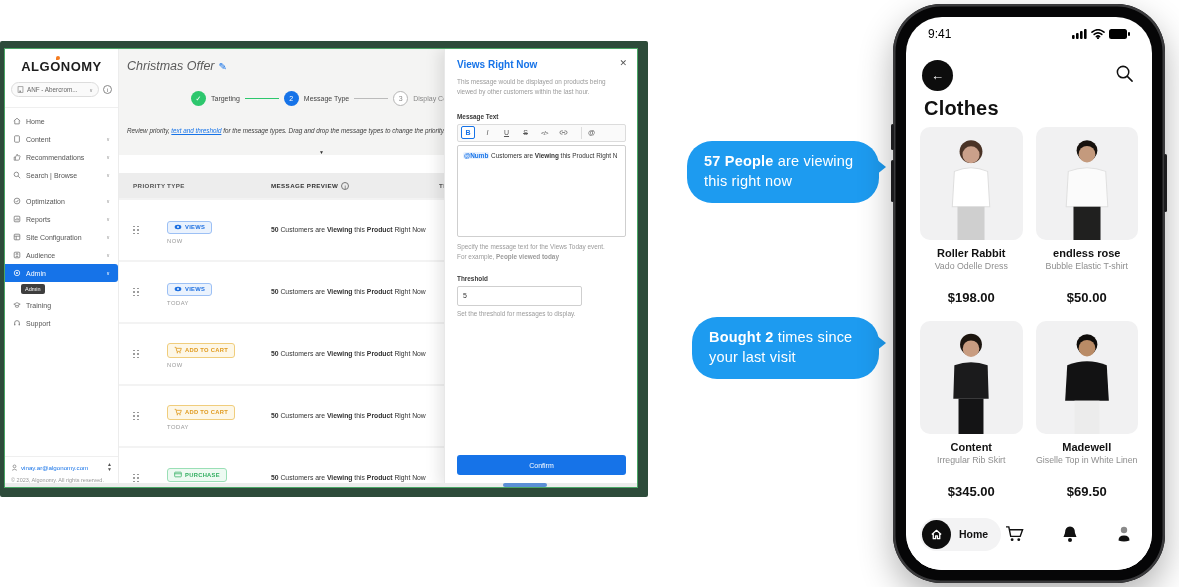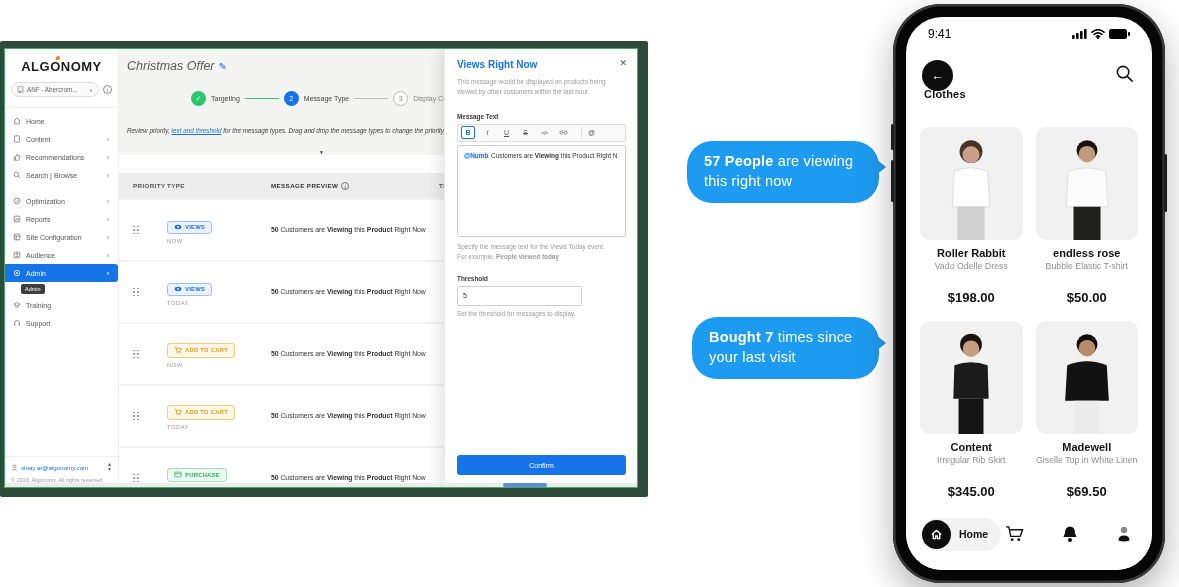--- a/index.html
+++ b/index.html
@@ -102,21 +102,21 @@
   
   .phone { position:absolute; left:893px; top:4px; width:272px; height:579px; background:#060607; border-radius:48px; box-shadow:inset 0 0 0 2.5px #3a3a3c, 0 14px 34px rgba(0,0,0,.30); }
   .side-btn { position:absolute; background:#1c1c1e; border-radius:2px; }
   .screen { position:absolute; left:13px; top:13px; right:13px; bottom:13px; background:#fff; border-radius:36px; overflow:hidden; }
   .statusbar { position:absolute; left:0; right:0; top:8px; height:18px; display:flex; align-items:center; padding:0 22px; }
   .sb-time { font-size:12px; font-weight:normal; color:#000; }
   .sb-icons { margin-left:auto; display:flex; align-items:center; gap:4px; }
   .app-head { position:absolute; left:16px; right:18px; top:42px; height:32px; display:flex; align-items:center; }
   .back-btn { width:31px; height:31px; border-radius:50%; background:#0d0d0d; color:#fff; display:flex; align-items:center; justify-content:center; font-size:13px; }
   .search-btn { margin-left:auto; }
-  .sect-title { position:absolute; left:18px; top:71px; font-size:11px; font-weight:bold; color:#111; letter-spacing:.2px; }
+  .sect-title { position:absolute; left:18px; top:80px; font-size:20px; font-weight:bold; color:#111; letter-spacing:.2px; }
   .grid { position:absolute; left:14px; right:14px; top:110px; display:grid; grid-template-columns:1fr 1fr; column-gap:13px; row-gap:16px; }
   .card { text-align:center; }
   .card .img { height:113px; background:#f1f1f2; border-radius:10px; overflow:hidden; display:flex; align-items:flex-end; justify-content:center; }
   .card .brand { margin-top:7px; font-size:11px; font-weight:bold; color:#111; }
   .card .sub { margin-top:2px; font-size:8.8px; color:#8e8e8e; }
   .card .price { margin-top:19px; font-size:13px; font-weight:bold; color:#111; }
   .navbar { position:absolute; left:0; right:0; bottom:0; height:62px; background:#fff; border-radius:0 0 36px 36px; display:flex; align-items:center; padding:0 20px 10px 14px; }
   .home-pill { display:flex; align-items:center; gap:6px; background:#f3f3f4; border-radius:18px; height:33px; padding-right:13px; }
   .home-pill .hc { width:29px; height:29px; margin:2px; background:#0d0d0d; border-radius:50%; display:flex; align-items:center; justify-content:center; }
   .home-pill .hl { font-size:10.5px; font-weight:bold; color:#111; }
@@ -417,21 +417,21 @@
           <span class="thumb"></span>
         </div>
     </div>
   </div>
 
   <div class="bubble" id="bubble-views">
     <b>57 People</b><span> are viewing this right now</span>
     <span class="tail"></span>
   </div>
   <div class="bubble" id="bubble-bought">
-    <b>Bought 7</b><span> times since your last visit</span>
+    <b>Bought 2</b><span> times since your last visit</span>
     <span class="tail"></span>
   </div>
 
   <div class="phone">
     <span class="side-btn" style="left:-2px; top:120px; width:3px; height:26px;"></span>
     <span class="side-btn" style="left:-2px; top:156px; width:3px; height:42px;"></span>
     <span class="side-btn" style="right:-2px; top:150px; width:3px; height:58px;"></span>
     <div class="screen">
 
       <div class="statusbar">

